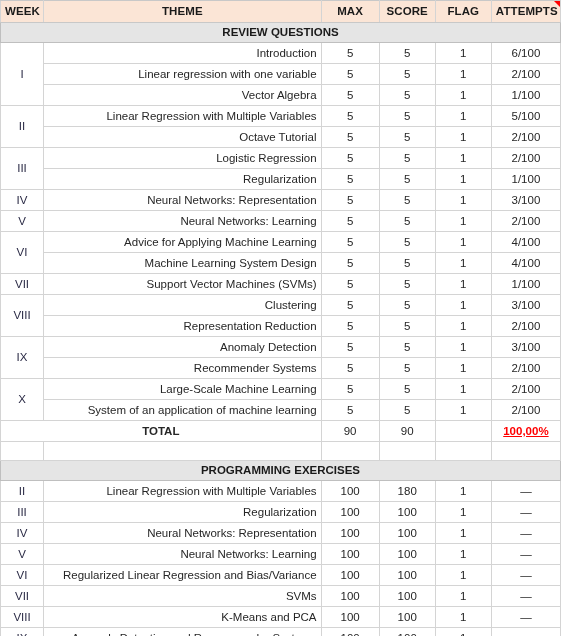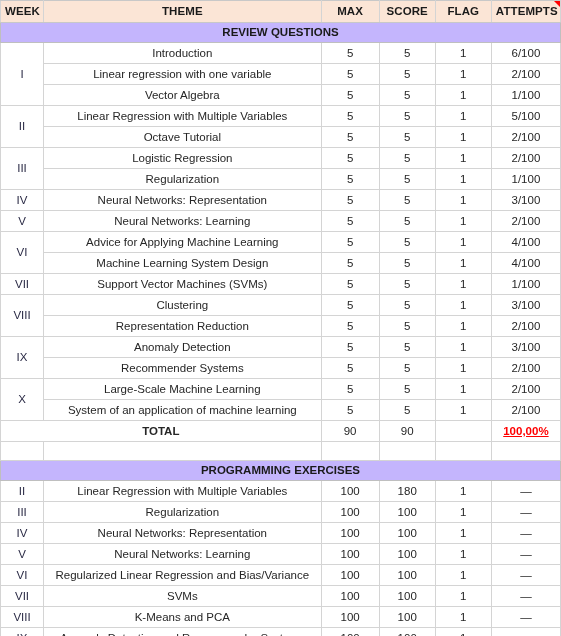--- a/index.html
+++ b/index.html
@@ -58,36 +58,36 @@
   td.has-comment .cmt {
     position: absolute;
     top: 0; right: 0;
     width: 0; height: 0;
     border-top: 6px solid #ff0000;
     border-left: 6px solid transparent;
   }
 
   
   tr.section td {
-    background: #c4b5fd;
+    background: #e5e5e5;
     font-weight: bold;
     text-align: center;
     color: #1a1a1a;
     height: 19px;
     border-color: #bfbfbf;
   }
 
   
   td.week {
     text-align: center;
     vertical-align: middle;
     color: #2a2a45;
     font-size: 11.5px;
   }
-  td.theme   { text-align: center; padding-left: 6px; }
+  td.theme   { text-align: right; padding-left: 6px; }
   td.num     { text-align: center; }
   td.total   { font-weight: bold; text-align: center; padding-left: 6px; }
   td.numb    { text-align: center; font-weight: normal; }
 
   td.hl {
     background: #ffff00;
     color: #ff0000;
     font-weight: bold;
     text-align: center;
     text-decoration: underline;

